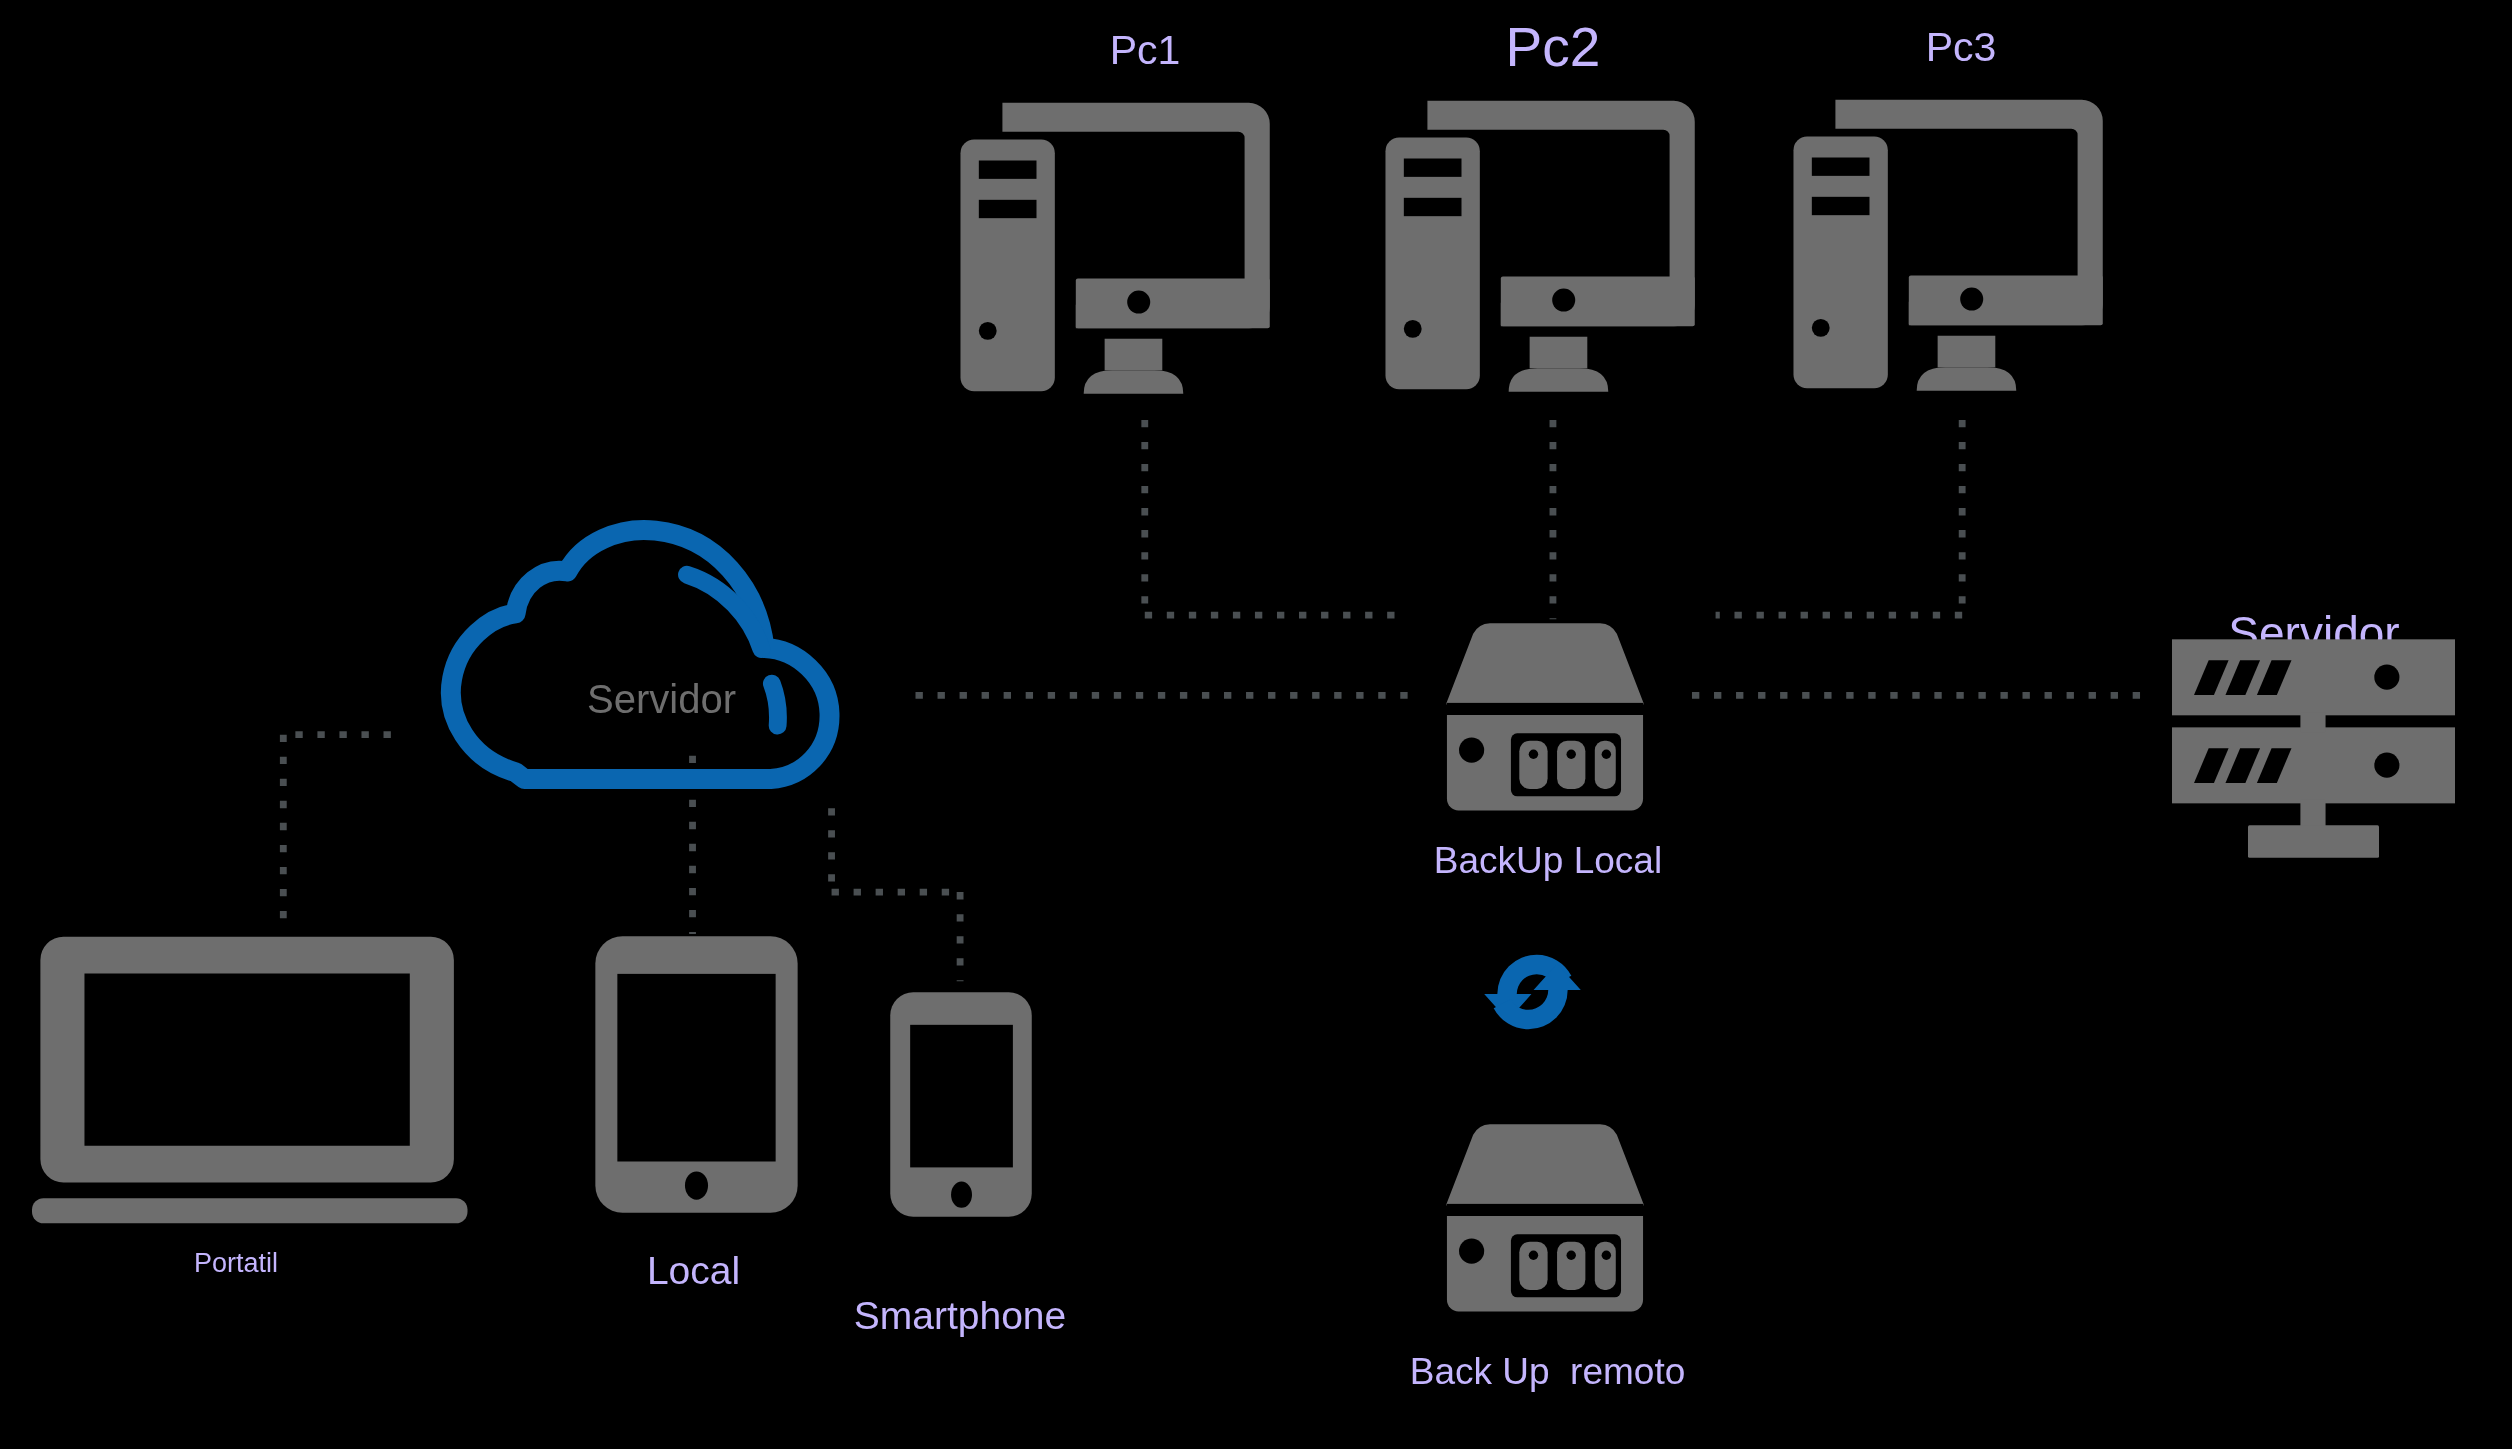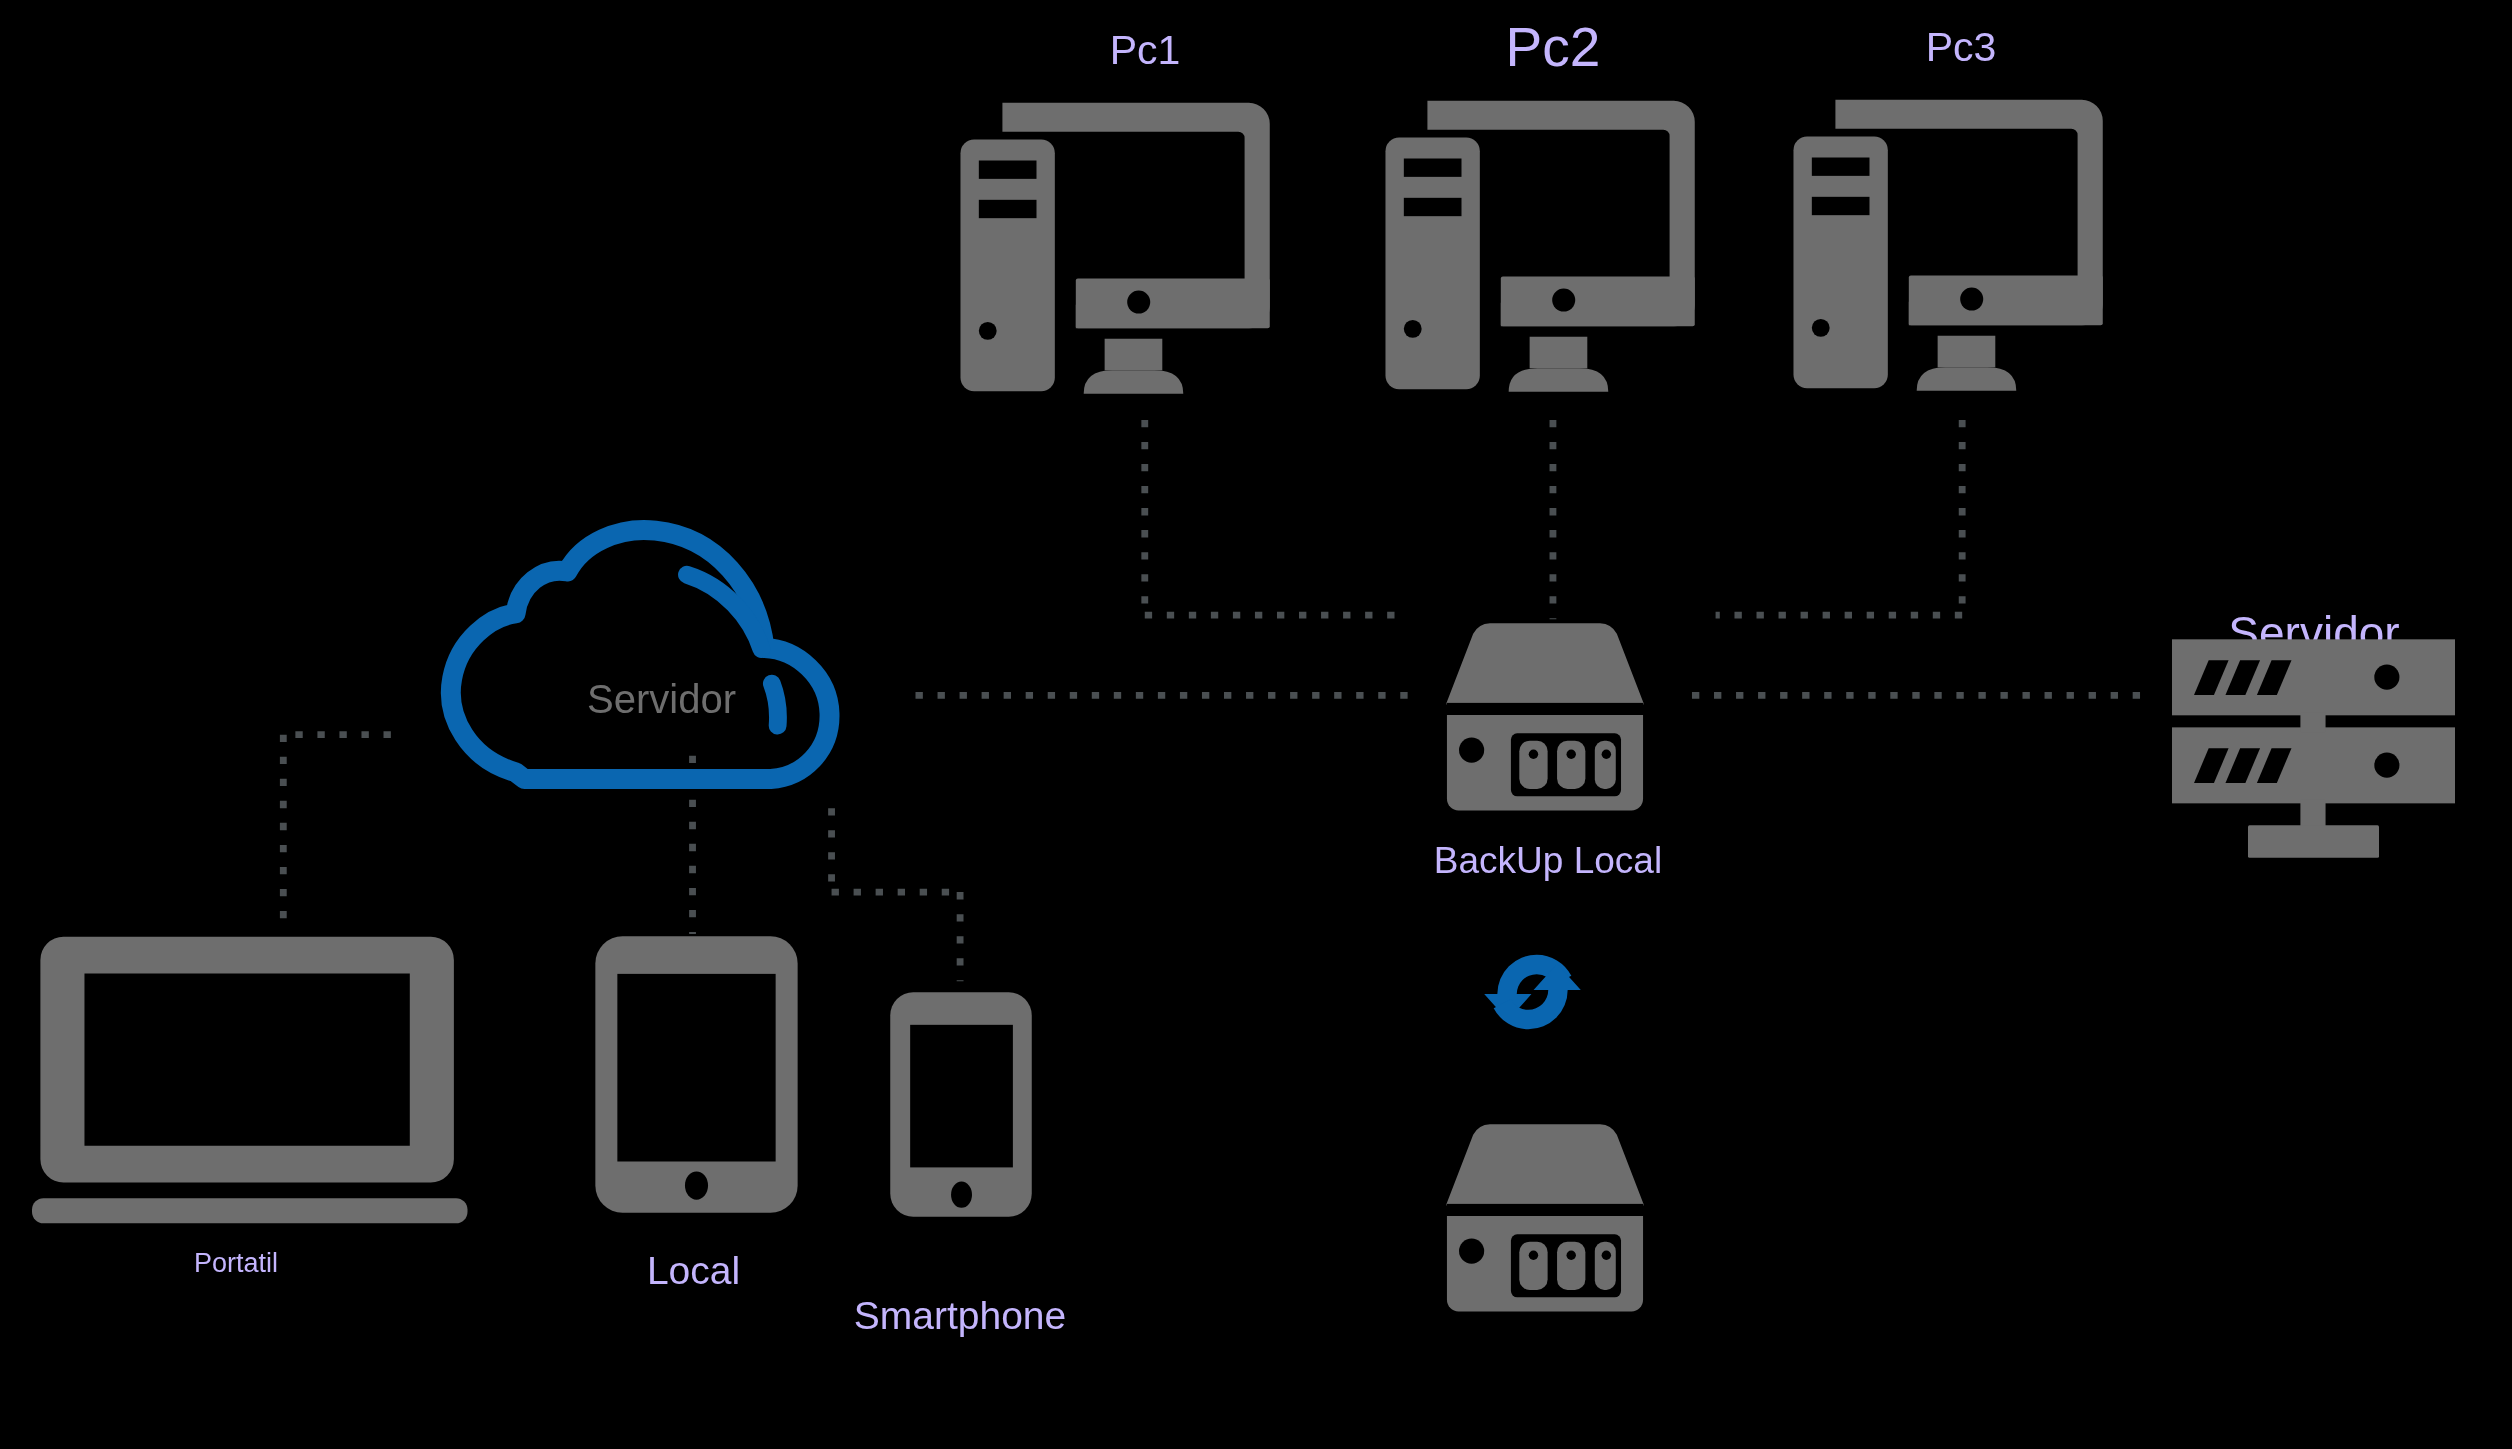--- a/index.html
+++ b/index.html
@@ -176,20 +176,21 @@
     <g>
       <rect x="135" y="218" width="210" height="120" rx="12" fill="#000"></rect>
       <rect x="151" y="232" width="54" height="92" rx="20" fill="#6e6e6e"></rect>
       <rect x="223" y="232" width="54" height="92" rx="20" fill="#6e6e6e"></rect>
       <rect x="295" y="232" width="40" height="92" rx="18" fill="#6e6e6e"></rect>
       <circle cx="178" cy="258" r="9" fill="#000"></circle>
       <circle cx="250" cy="258" r="9" fill="#000"></circle>
       <circle cx="317" cy="258" r="9" fill="#000"></circle>
     </g>
   </svg>
+  <div class="label" style="left:1348px; top:1353px; width:399px; font-size:37px;">Back Up  remoto</div>
 
   <div class="label" style="left:2183px; top:610px; width:262px; font-size:46px;">Servidor</div>
   <svg class="node" style="left:2172px; top:639px;" width="283" height="226" viewBox="0 0 540 430">
     <g fill="#6e6e6e">
       <rect x="0" y="0" width="540" height="145"></rect>
       <rect x="0" y="168" width="540" height="145"></rect>
       <rect x="245" y="140" width="48" height="38"></rect>
       <rect x="245" y="305" width="48" height="60"></rect>
       <rect x="145" y="355" width="250" height="62" rx="3"></rect>
     </g>

